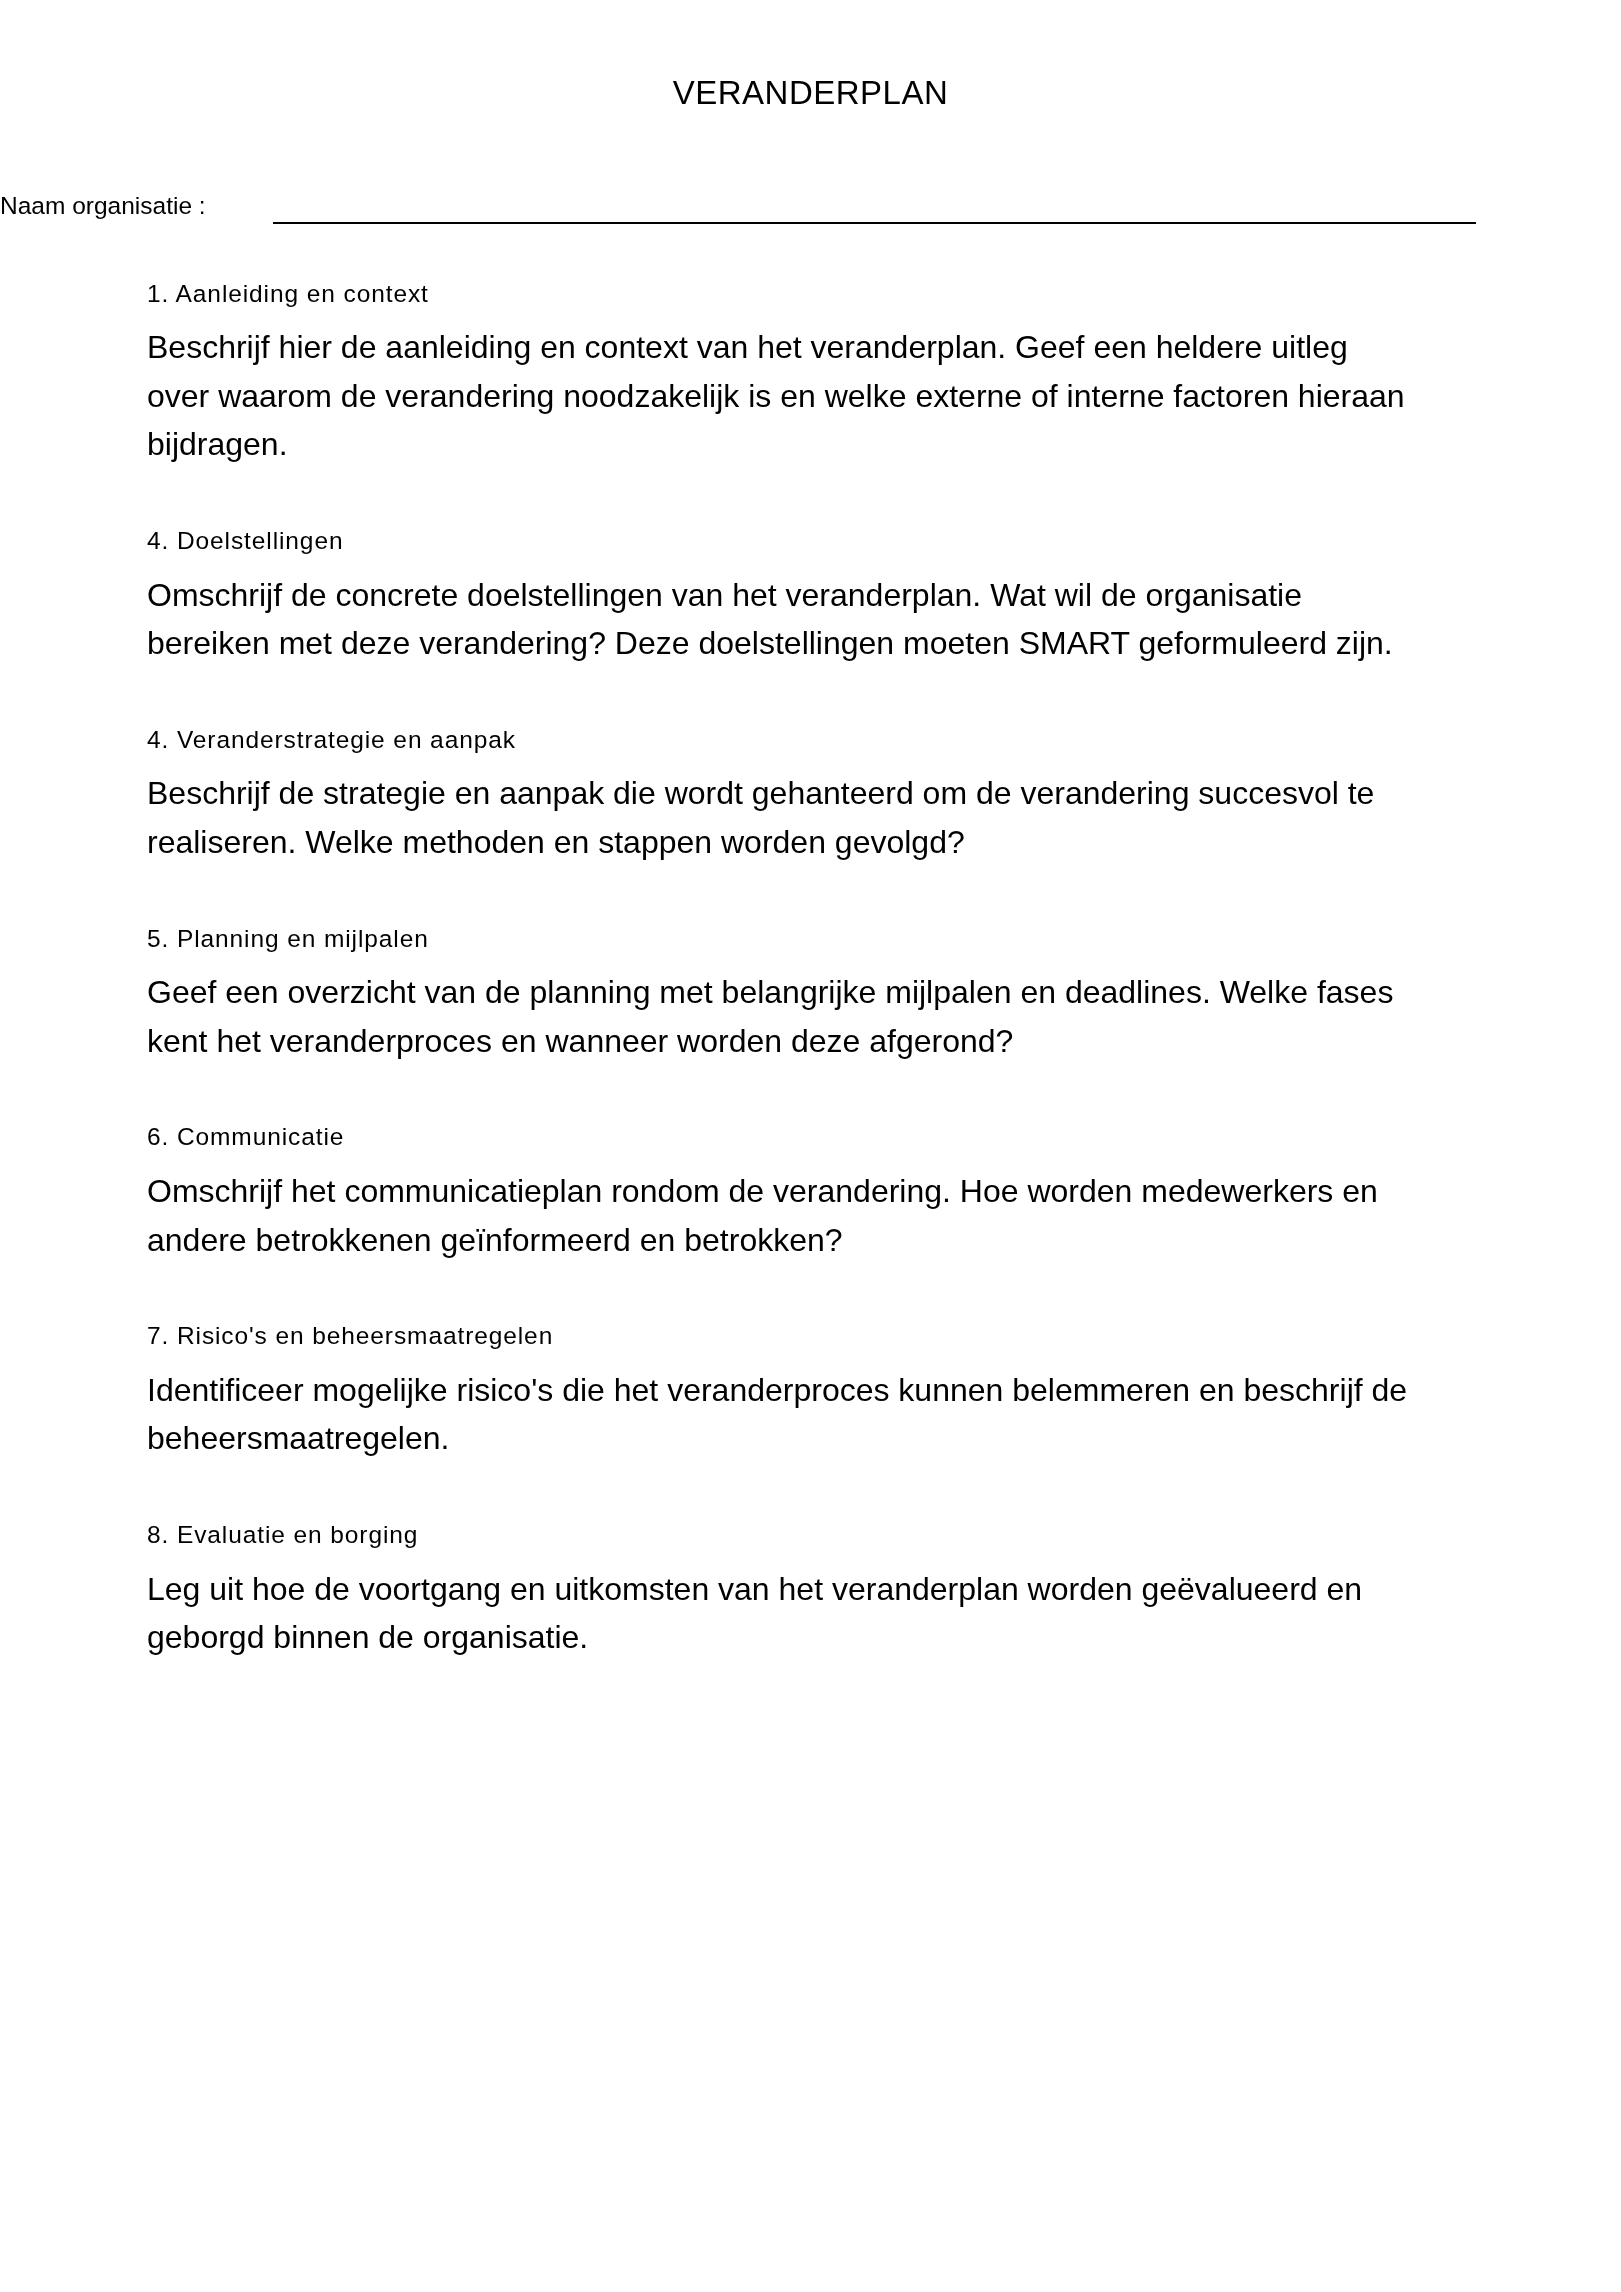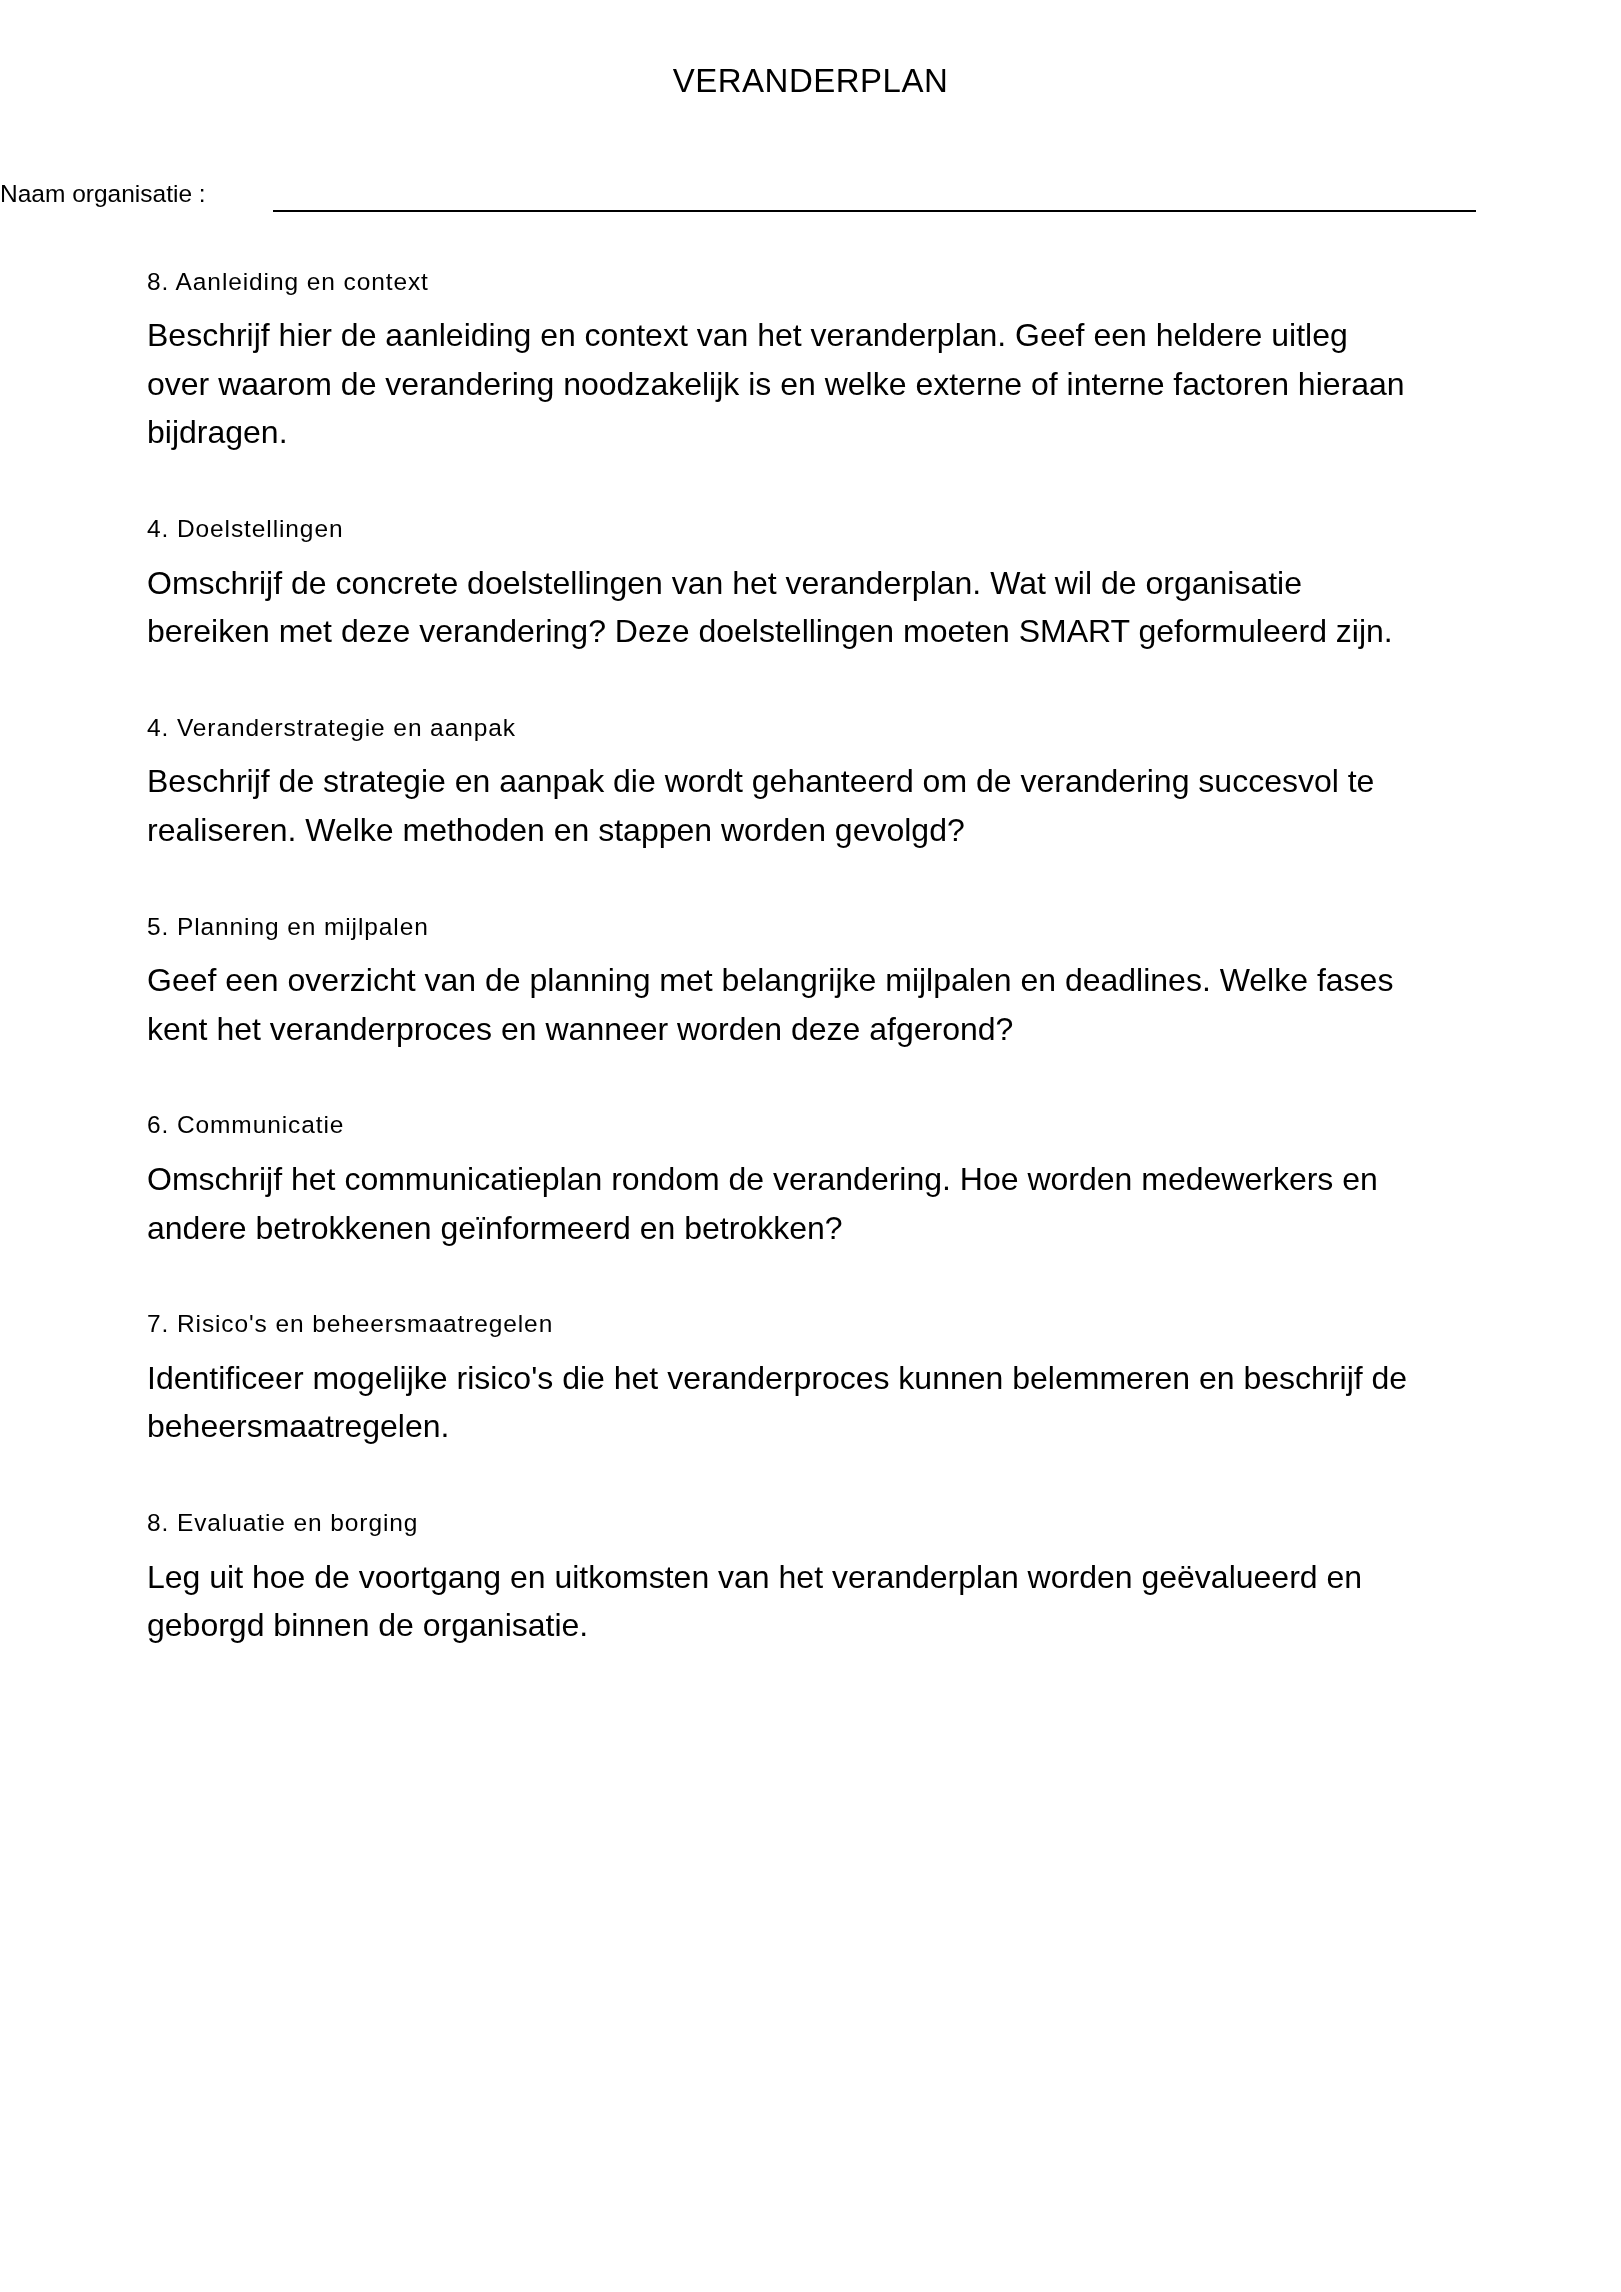--- a/index.html
+++ b/index.html
@@ -19,21 +19,21 @@
     margin: 0 auto;
     background: #ffffff;
     box-sizing: border-box;
     overflow: hidden;
   }
   .doc-title {
     text-align: center;
     font-size: 33px;
     font-weight: 400;
     letter-spacing: 0.5px;
-    margin: 0;
+    margin: 12px;
     padding-top: 61px;
     line-height: 1.2;
   }
   .org-row {
     display: flex;
     align-items: flex-end;
     margin-top: 76px;
     padding-right: 145px;
   }
   .org-label {
@@ -82,21 +82,21 @@
   <h1 class="doc-title">VERANDERPLAN</h1>
 
   <div class="org-row">
     <span class="org-label">Naam organisatie :</span>
     <span class="org-line"></span>
   </div>
 
   <div class="sections">
 
     <section class="section">
-      <h2 class="section-heading">8. Aanleiding en context</h2>
+      <h2 class="section-heading">1. Aanleiding en context</h2>
       <p class="section-body">Beschrijf hier de aanleiding en context van het veranderplan. Geef een heldere uitleg over waarom de verandering noodzakelijk is en welke externe of interne factoren hieraan bijdragen.</p>
     </section>
 
     <section class="section">
       <h2 class="section-heading">4. Doelstellingen</h2>
       <p class="section-body">Omschrijf de concrete doelstellingen van het veranderplan. Wat wil de organisatie bereiken met deze verandering? Deze doelstellingen moeten SMART geformuleerd zijn.</p>
     </section>
 
 
     <section class="section">

